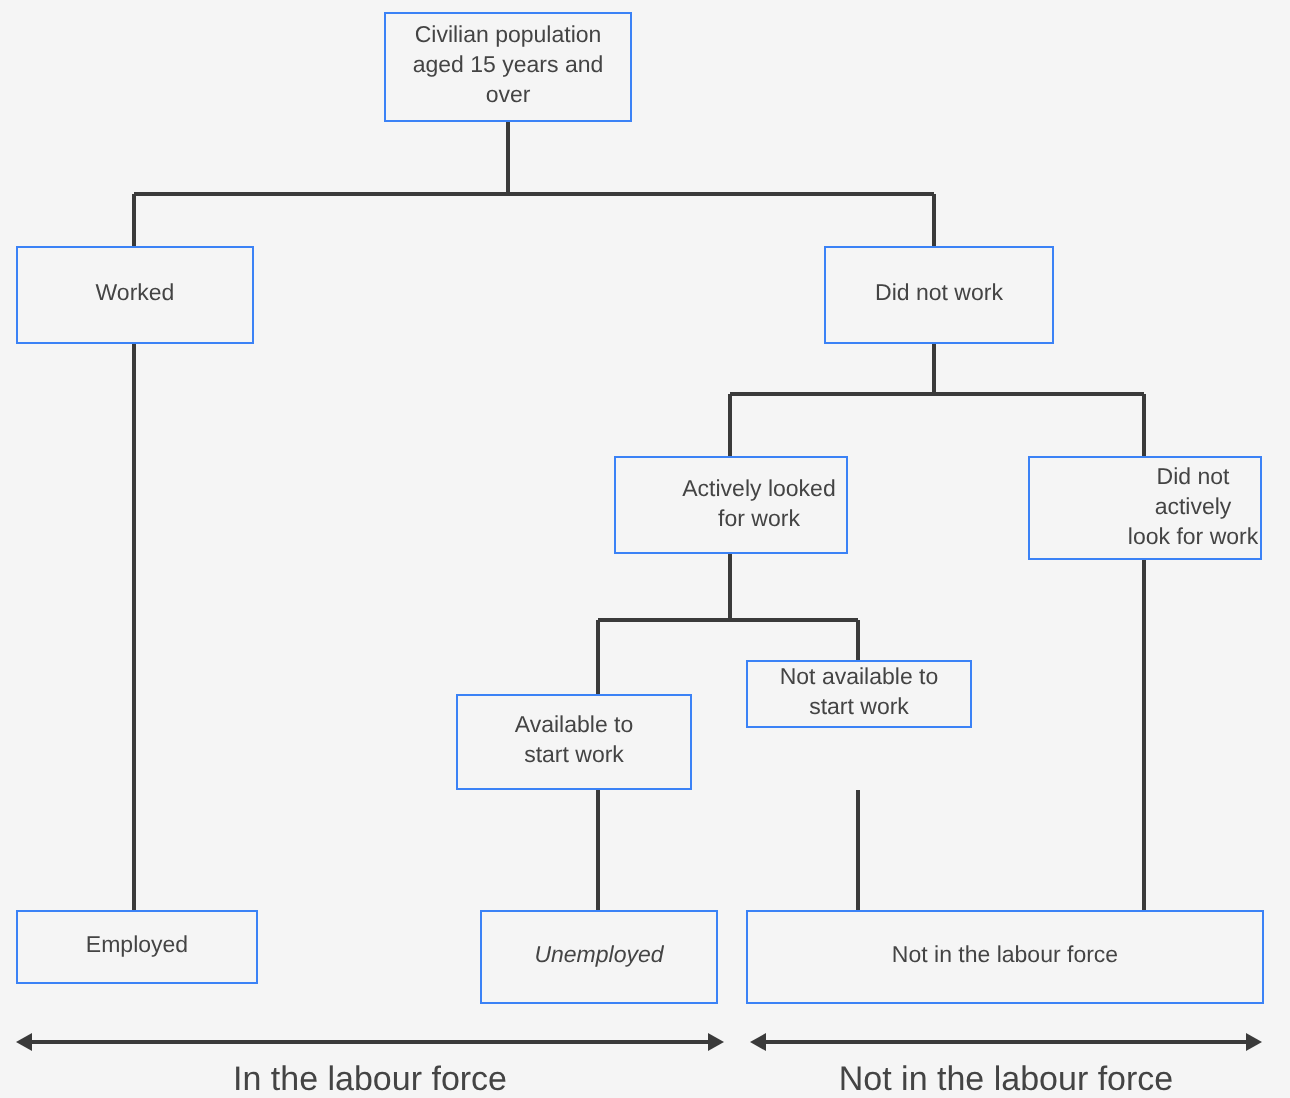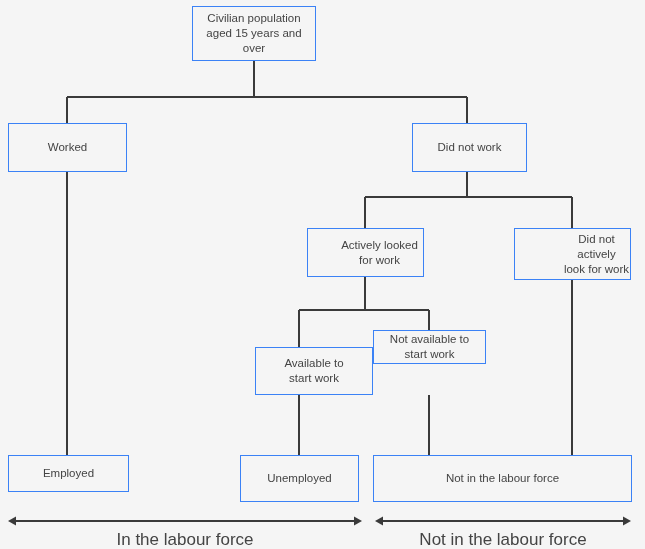--- a/index.html
+++ b/index.html
@@ -94,32 +94,32 @@
     <span>Did not work</span>
   </div>
   <div class="node" style="left: 307px; top: 228px; width: 117px; height: 49px; padding-left: 28px;">
     <span>Actively looked
 for work</span>
   </div>
   <div class="node" style="left: 514px; top: 228px; width: 117px; height: 52px; padding-left: 48px;">
     <span>Did not actively
 look for work</span>
   </div>
-  <div class="node" style="left: 255px; top: 347px; width: 118px; height: 48px;">
+  <div class="node" style="left: 228px; top: 347px; width: 118px; height: 48px;">
     <span>Available to
 start work</span>
   </div>
   <div class="node" style="left: 373px; top: 330px; width: 113px; height: 34px;">
     <span>Not available to
 start work</span>
   </div>
   <div class="node" style="left: 8px; top: 455px; width: 121px; height: 37px;">
     <span>Employed</span>
   </div>
-  <div class="node" style="left: 240px; top: 455px; width: 119px; height: 47px;">
+  <div class="node" style="left: 240px; top: 455px; width: 119px; height: 47px; font-style: italic;">
     <span>Unemployed</span>
   </div>
   <div class="node" style="left: 373px; top: 455px; width: 259px; height: 47px;">
     <span>Not in the labour force</span>
   </div>
 
   <div class="axis-label" style="left: 8px; width: 354px; top: 530px;">In the labour force</div>
   <div class="axis-label" style="left: 375px; width: 256px; top: 530px;">Not in the labour force</div>
 
 </div>

